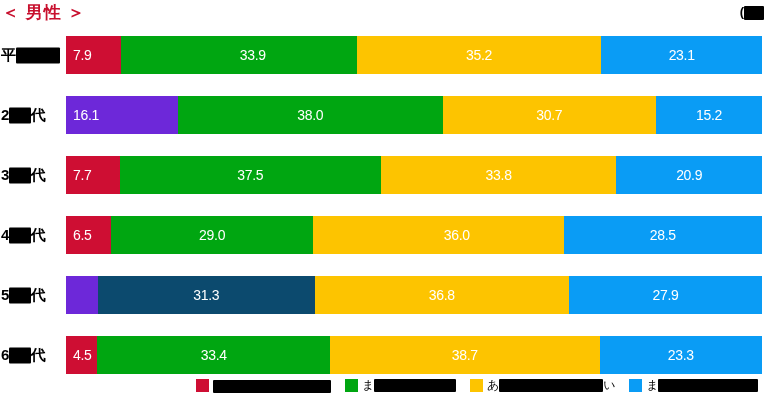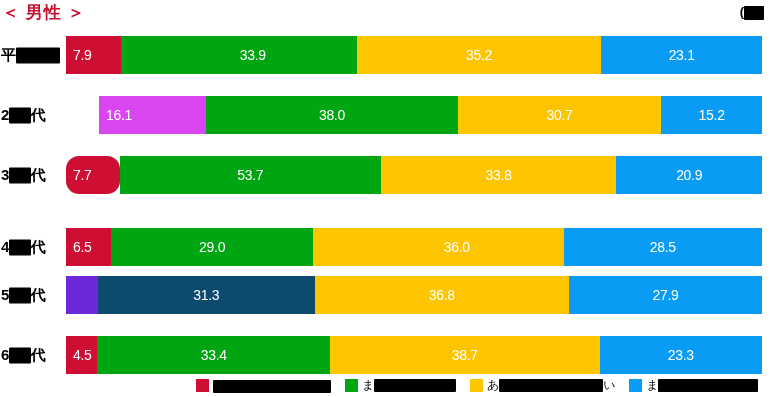--- a/index.html
+++ b/index.html
@@ -147,52 +147,52 @@
           <span class="seg-value">35.2</span>
         </div>
         <div class="bar-seg" style="background: rgb(10, 156, 245); width: 23.0769%;">
           <span class="seg-value">23.1</span>
         </div>
       </div>
     </div>
     <div class="chart-row" style="top: 68px;">
       <div class="row-label"><span>2</span><span class="redact" style="width: 22px; height: 16px;"></span><span>代</span></div>
       <div class="bar-track">
-        <div class="bar-seg seg-first" style="background: #d946ef; width: 16.1%; margin-left: 33px;">
+        <div class="bar-seg seg-first" style="background: #6d28d9; width: 16.1%;">
           <span class="seg-value">16.1</span>
         </div>
         <div class="bar-seg" style="background: rgb(0, 166, 17); width: 38%;">
           <span class="seg-value">38.0</span>
         </div>
         <div class="bar-seg" style="background: rgb(253, 196, 0); width: 30.7%;">
           <span class="seg-value">30.7</span>
         </div>
         <div class="bar-seg" style="background: rgb(10, 156, 245); width: 15.2%;">
           <span class="seg-value">15.2</span>
         </div>
       </div>
     </div>
     <div class="chart-row" style="top: 128px;">
       <div class="row-label"><span>3</span><span class="redact" style="width: 22px; height: 16px;"></span><span>代</span></div>
       <div class="bar-track">
-        <div class="bar-seg seg-first" style="background: rgb(206, 14, 51); width: 7.70771%; border-radius: 13px;">
+        <div class="bar-seg seg-first" style="background: rgb(206, 14, 51); width: 7.70771%;">
           <span class="seg-value">7.7</span>
         </div>
         <div class="bar-seg" style="background: rgb(0, 166, 17); width: 37.5375%;">
-          <span class="seg-value">53.7</span>
+          <span class="seg-value">37.5</span>
         </div>
         <div class="bar-seg" style="background: rgb(253, 196, 0); width: 33.8338%;">
           <span class="seg-value">33.8</span>
         </div>
         <div class="bar-seg" style="background: rgb(10, 156, 245); width: 20.9209%;">
           <span class="seg-value">20.9</span>
         </div>
       </div>
     </div>
-    <div class="chart-row" style="top: 200px;">
+    <div class="chart-row" style="top: 188px;">
       <div class="row-label"><span>4</span><span class="redact" style="width: 22px; height: 16px;"></span><span>代</span></div>
       <div class="bar-track">
         <div class="bar-seg seg-first" style="background: rgb(206, 14, 51); width: 6.5%;">
           <span class="seg-value">6.5</span>
         </div>
         <div class="bar-seg" style="background: rgb(0, 166, 17); width: 29%;">
           <span class="seg-value">29.0</span>
         </div>
         <div class="bar-seg" style="background: rgb(253, 196, 0); width: 36%; padding-left: 37px;">
           <span class="seg-value">36.0</span>

